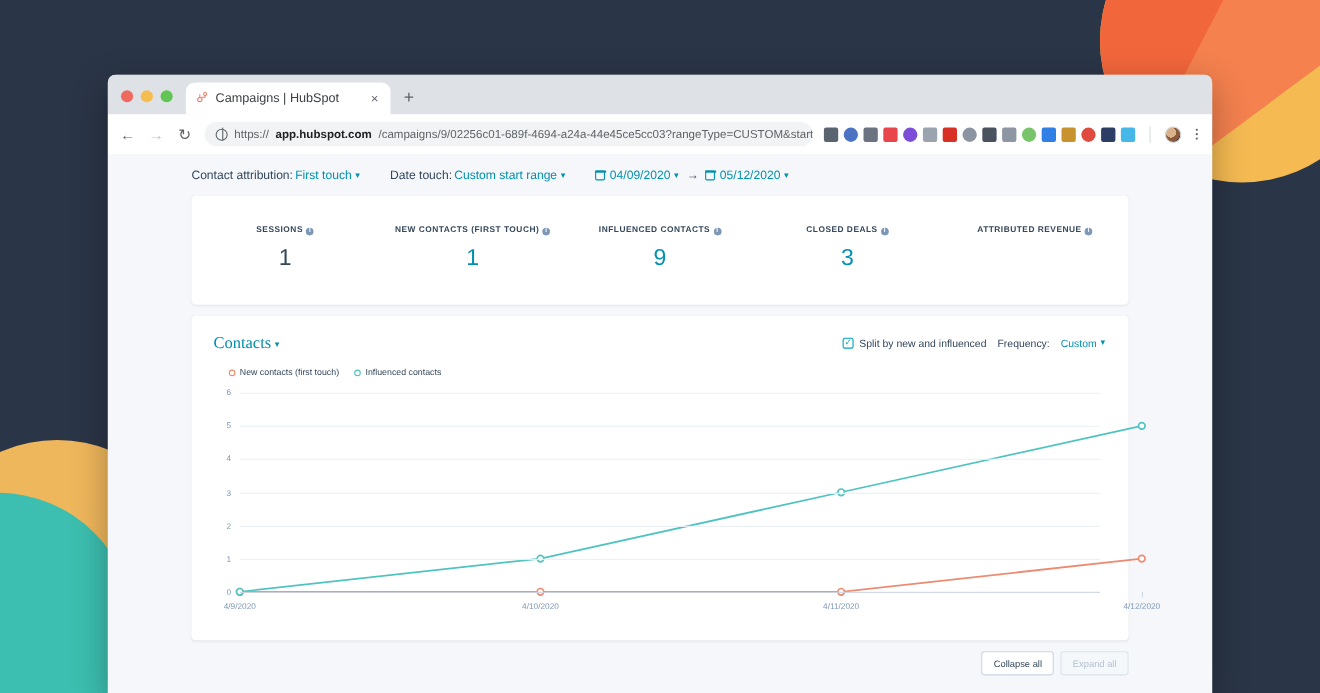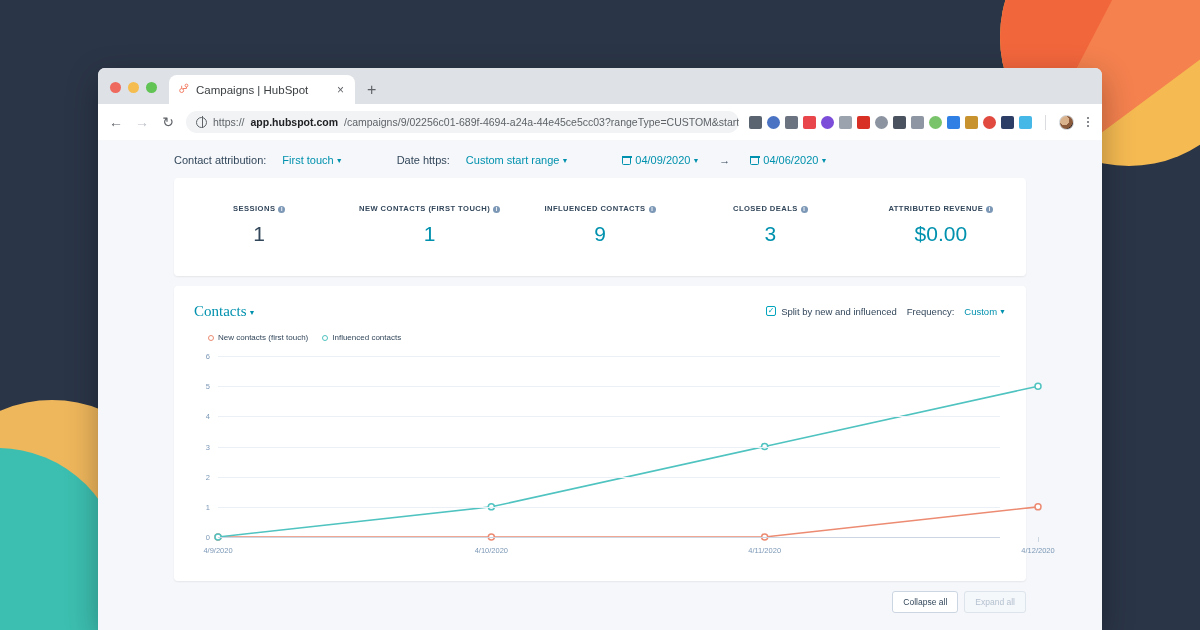--- a/index.html
+++ b/index.html
@@ -89,21 +89,21 @@
     background: radial-gradient(circle at 35% 35%, #D9B28C 0 38%, #8A5A3B 39% 70%, #3A2A22 71% 100%);
     border: 1px solid #CFD3D8;
   }
   .kebab { display: flex; flex-direction: column; gap: 1.5px; padding: 0 3px; }
   .kebab i { width: 2.5px; height: 2.5px; border-radius: 50%; background: #5F6368; display: block; }
 
   
   #app-body { background: #F5F7FA; height: 490px; padding: 0 10px; position: relative; }
 
   .filterbar {
-    display: flex; align-items: center; gap: 16px;
+    display: flex; align-items: center; gap: 2px;
     padding: 14px 0 12px 66px; font-size: 11px; color: #33475B;
   }
   .f-label { color: #33475B; }
   .f-link { color: #0091AE; }
   .caret { font-size: 7px; color: #0091AE; margin-left: 2px; position: relative; top: -1px; }
   .f-gap { width: 22px; }
   .cal {
     display: inline-block; width: 9px; height: 9px; border: 1.2px solid #0091AE;
     border-radius: 1.5px; position: relative; top: 1px; margin-right: 4px;
   }
@@ -247,26 +247,26 @@
         <i></i>
       </span>
   </div>
 
   <div id="app-body">
 
     <div class="filterbar">
       <span class="f-label">Contact attribution:</span>
       <span><span class="f-link">First touch</span><span class="caret">▼</span></span>
       <span class="f-gap"></span>
-      <span class="f-label">Date https:</span>
+      <span class="f-label">Date touch:</span>
       <span><span class="f-link">Custom start range</span><span class="caret">▼</span></span>
       <span class="f-gap"></span>
       <span><span class="cal"></span><span class="f-link">04/09/2020</span><span class="caret">▼</span></span>
       <span class="arrow-sep">→</span>
-      <span><span class="cal"></span><span class="f-link">04/06/2020</span><span class="caret">▼</span></span>
+      <span><span class="cal"></span><span class="f-link">05/12/2020</span><span class="caret">▼</span></span>
     </div>
 
     <div class="card" id="stats-card">
         <div class="stat">
           <div class="stat-label">SESSIONS<i class="info-i">i</i></div>
           <div class="stat-value dark">1</div>
         </div>
         <div class="stat">
           <div class="stat-label">NEW CONTACTS (FIRST TOUCH)<i class="info-i">i</i></div>
           <div class="stat-value teal">1</div>
@@ -274,21 +274,20 @@
         <div class="stat">
           <div class="stat-label">INFLUENCED CONTACTS<i class="info-i">i</i></div>
           <div class="stat-value teal">9</div>
         </div>
         <div class="stat">
           <div class="stat-label">CLOSED DEALS<i class="info-i">i</i></div>
           <div class="stat-value teal">3</div>
         </div>
         <div class="stat">
           <div class="stat-label">ATTRIBUTED REVENUE<i class="info-i">i</i></div>
-          <div class="stat-value teal">$0.00</div>
         </div>
       </div>
 
     <div class="card" id="chart-card">
       <div class="chart-head">
         <div>
           <span class="chart-title">Contacts</span><span class="caret">▼</span>
         </div>
         <div class="chart-head-right">
           <span class="split-label">

